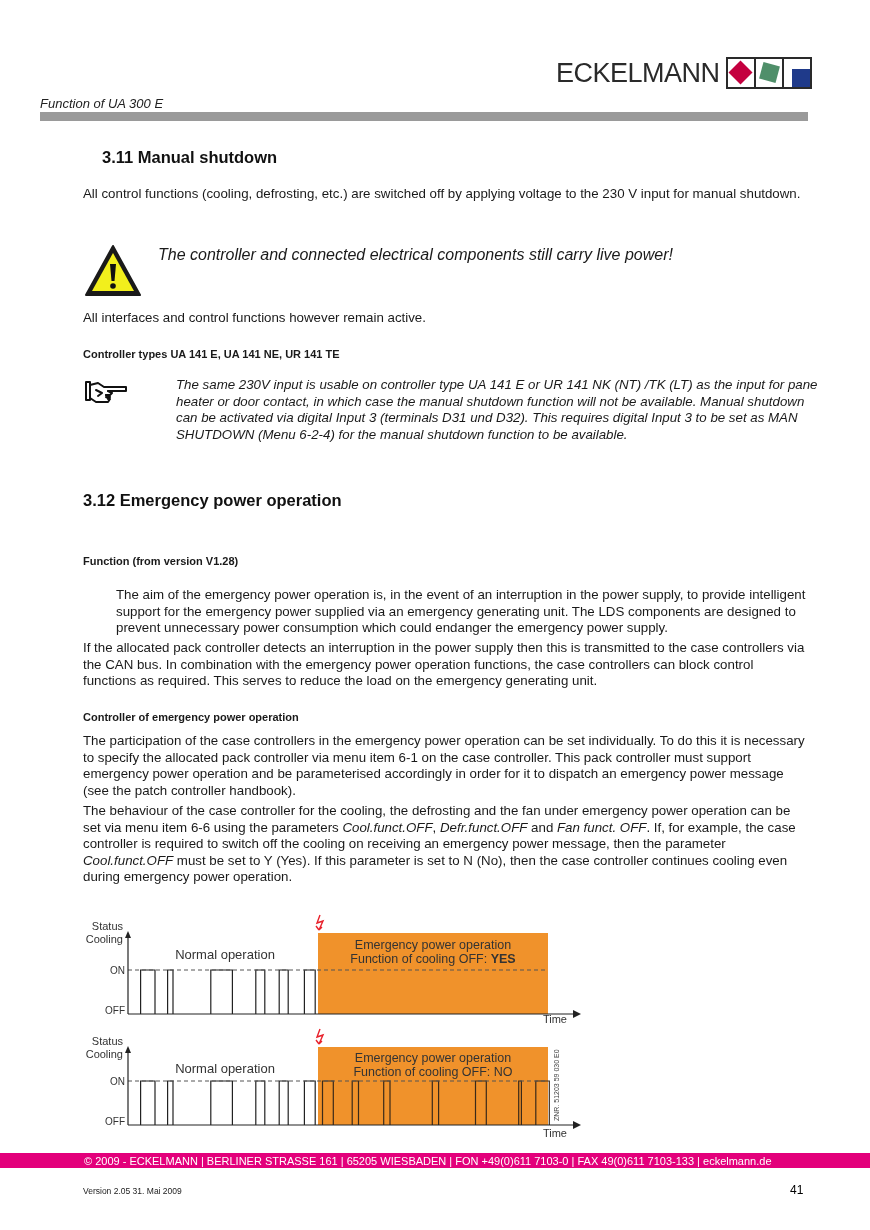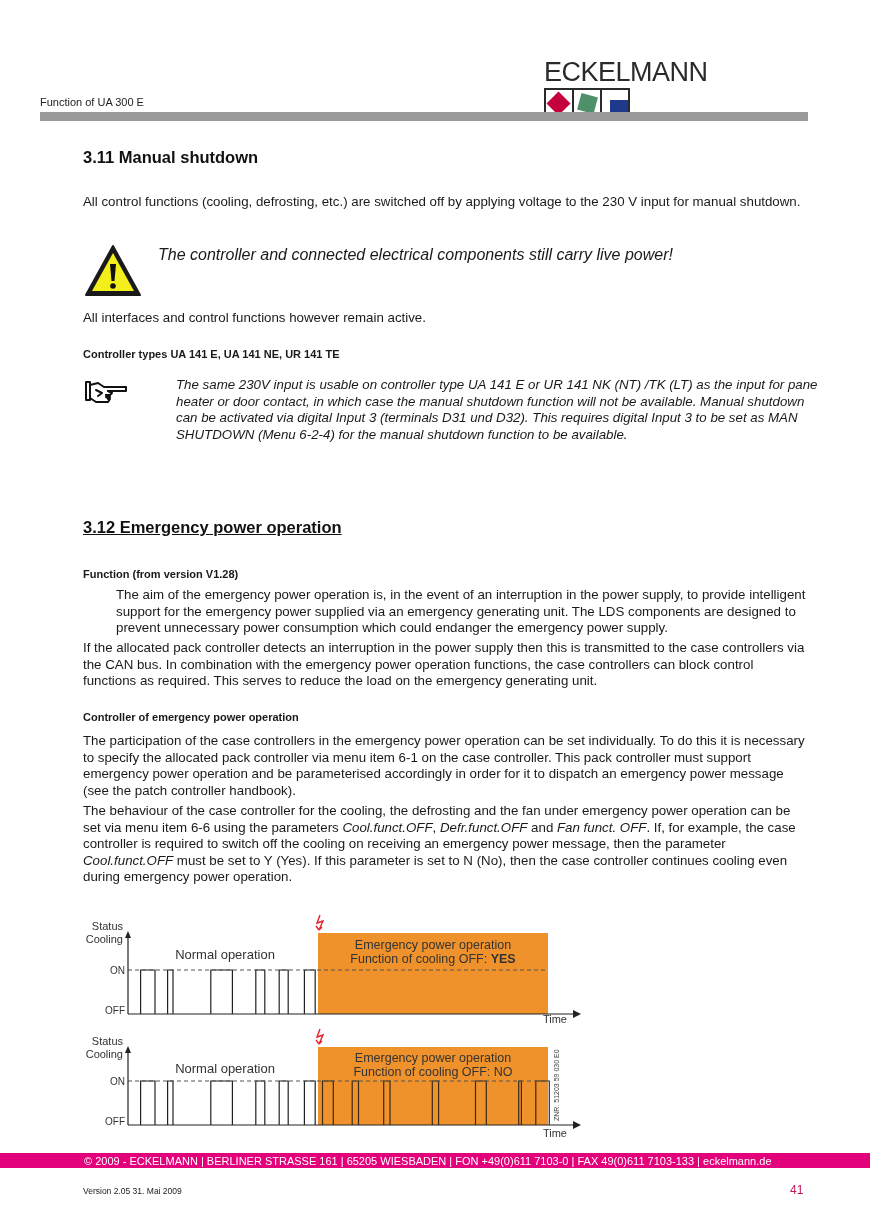--- a/index.html
+++ b/index.html
@@ -1,34 +1,34 @@
 <!DOCTYPE html>
 <html><head>
 <meta charset="utf-8">
 <style>
   html, body { margin: 0; padding: 0; background: #ffffff; }
   body { width: 870px; height: 1230px; position: relative; overflow: hidden;
          font-family: "Liberation Sans", sans-serif; color: #1a1a1a; }
   .abs { position: absolute; }
-  .logo { left: 544px; top: 57px; height: 32px; display: flex; align-items: flex-start; flex-direction: column; }
+  .logo { left: 556px; top: 57px; height: 32px; display: flex; align-items: center; }
   .logo-text { font-size: 27px; letter-spacing: -0.5px; color: #2a2a2a; font-weight: normal; margin-right: 6px; }
   .logo-boxes { display: flex; border: 2px solid #2a2a2a; height: 28px; }
   .logo-box { width: 26px; height: 28px; border-right: 2px solid #2a2a2a; position: relative; overflow: hidden; background:#fff; }
   .logo-box:last-child { border-right: none; }
-  .running-head { left: 40px; top: 96px; font-size: 11px; color: #222; }
+  .running-head { left: 40px; top: 96px; font-size: 13px; color: #222; font-style: italic; }
   .head-bar { left: 40px; top: 112px; width: 768px; height: 9px; background: #9a9a9a; }
   h2 { margin: 0; font-size: 16.5px; font-weight: bold; position: absolute; left: 83px; color: #111; }
   .p { position: absolute; left: 83px; width: 725px; font-size: 13.3px; line-height: 16.6px; margin: 0; }
   .sub { position: absolute; left: 83px; font-size: 11px; font-weight: bold; margin: 0; }
   .note { position: absolute; left: 176px; width: 642px; font-size: 13.3px; line-height: 16.6px; font-style: italic; margin: 0; }
   .warn-text { position: absolute; left: 158px; top: 246px; font-size: 16px; font-style: italic; }
   .footer-bar { left: 0; top: 1153px; width: 870px; height: 15px; background: #e3007b; }
   .footer-text { left: 84px; top: 1155px; font-size: 11px; color: #fff; white-space: nowrap; }
   .version { left: 83px; top: 1186px; font-size: 8.5px; color: #222; }
-  .pagenum { left: 790px; top: 1183px; font-size: 12px; color: #be185d; }
+  .pagenum { left: 790px; top: 1183px; font-size: 12px; color: #000000; }
   svg text { font-family: "Liberation Sans", sans-serif; }
 </style>
 </head>
 <body>
 
 <div class="abs logo">
   <span class="logo-text">ECKELMANN</span>
   <div class="logo-boxes">
     <div class="logo-box">
       <div style="position:absolute;left:4px;top:5px;width:17px;height:17px;background:#c4003f;transform:rotate(45deg);"></div>
@@ -38,22 +38,22 @@
     </div>
     <div class="logo-box">
       <div style="position:absolute;left:8px;top:10px;width:18px;height:18px;background:#1f3a8a;"></div>
     </div>
   </div>
 </div>
 
 <div class="abs running-head">Function of UA 300 E</div>
 <div class="abs head-bar"></div>
 
-<h2 style="top:148px;">3.11 Manual shutdown</h2>
-<p class="p" style="top:194px;">All control functions (cooling, defrosting, etc.) are switched off by applying voltage to the 230 V input for manual shutdown.</p>
+<h2 style="top:148px;margin-left:19px;">3.11 Manual shutdown</h2>
+<p class="p" style="top:186px;">All control functions (cooling, defrosting, etc.) are switched off by applying voltage to the 230 V input for manual shutdown.</p>
 
 <svg class="abs" style="left:84px;top:244px;" width="58" height="54" viewBox="0 0 58 54">
   <path d="M29 2 L56 51 L2 51 Z" fill="#1a1a1a" stroke="#1a1a1a" stroke-width="2" stroke-linejoin="round"></path>
   <path d="M29 9 L50 47 L8 47 Z" fill="#f2ef1c"></path>
   <path d="M26 20 L32 20 L30.5 37 L27.5 37 Z" fill="#111"></path>
   <circle cx="29" cy="42" r="2.8" fill="#111"></circle>
 </svg>
 <div class="warn-text">The controller and connected electrical components still carry live power!</div>
 
 <p class="p" style="top:310px;">All interfaces and control functions however remain active.</p>
@@ -64,22 +64,22 @@
     <path d="M2 2 L2 20 L6 20 L6 2 Z"></path>
     <path d="M6 5 L14 3 L20 7 L42 7 L42 11 L24 11"></path>
     <path d="M6 18 L12 22 L24 22 L26 19 L22 17"></path>
     <path d="M24 11 L28 13 L26 15 L22 15"></path>
     <path d="M22 15 L26 17 L24 19"></path>
     <path d="M12 10 L18 13 L14 16"></path>
   </g>
 </svg>
 <p class="note" style="top:377px;">The same 230V input is usable on controller type UA 141 E or UR 141 NK (NT) /TK (LT) as the input for pane heater or door contact, in which case the manual shutdown function will not be available. Manual shutdown can be activated via digital Input 3 (terminals D31 und D32). This requires digital Input 3 to be set as MAN SHUTDOWN (Menu 6-2-4) for the manual shutdown function to be available.</p>
 
-<h2 style="top:518px;text-decoration:underline;">3.12 Emergency power operation</h2>
-<p class="sub" style="top:568px;">Function (from version V1.28)</p>
+<h2 style="top:491px;">3.12 Emergency power operation</h2>
+<p class="sub" style="top:555px;">Function (from version V1.28)</p>
 <p class="p" style="top:587px;margin-left:33px;">The aim of the emergency power operation is, in the event of an interruption in the power supply, to provide intelligent support for the emergency power supplied via an emergency generating unit. The LDS components are designed to prevent unnecessary power consumption which could endanger the emergency power supply.</p>
 <p class="p" style="top:640px;">If the allocated pack controller detects an interruption in the power supply then this is transmitted to the case controllers via the CAN bus. In combination with the emergency power operation functions, the case controllers can block control functions as required. This serves to reduce the load on the emergency generating unit.</p>
 <p class="sub" style="top:711px;">Controller of emergency power operation</p>
 <p class="p" style="top:733px;">The participation of the case controllers in the emergency power operation can be set individually. To do this it is necessary to specify the allocated pack controller via menu item 6-1 on the case controller. This pack controller must support emergency power operation and be parameterised accordingly in order for it to dispatch an emergency power message (see the patch controller handbook).</p>
 <p class="p" style="top:803px;"><span>The behaviour of the case controller for the cooling, the defrosting and the fan under emergency power operation can be set via menu item 6-6 using the parameters </span><i>Cool.funct.OFF</i><span>, </span><i>Defr.funct.OFF</i><span> and </span><i>Fan funct. OFF</i><span>. If, for example, the case controller is required to switch off the cooling on receiving an emergency power message, then the parameter </span><i>Cool.funct.OFF</i><span> must be set to Y (Yes). If this parameter is set to N (No), then the case controller continues cooling even during emergency power operation.</span></p>
 
 <svg class="abs" style="left:75px;top:910px;" width="510" height="118">
   <text x="48" x2="" y="20" font-size="11" text-anchor="end" fill="#333">Status</text>
   <text x="48" y="33" font-size="11" text-anchor="end" fill="#333">Cooling</text>
   <text x="50" y="64" font-size="10" text-anchor="end" fill="#333">ON</text>

